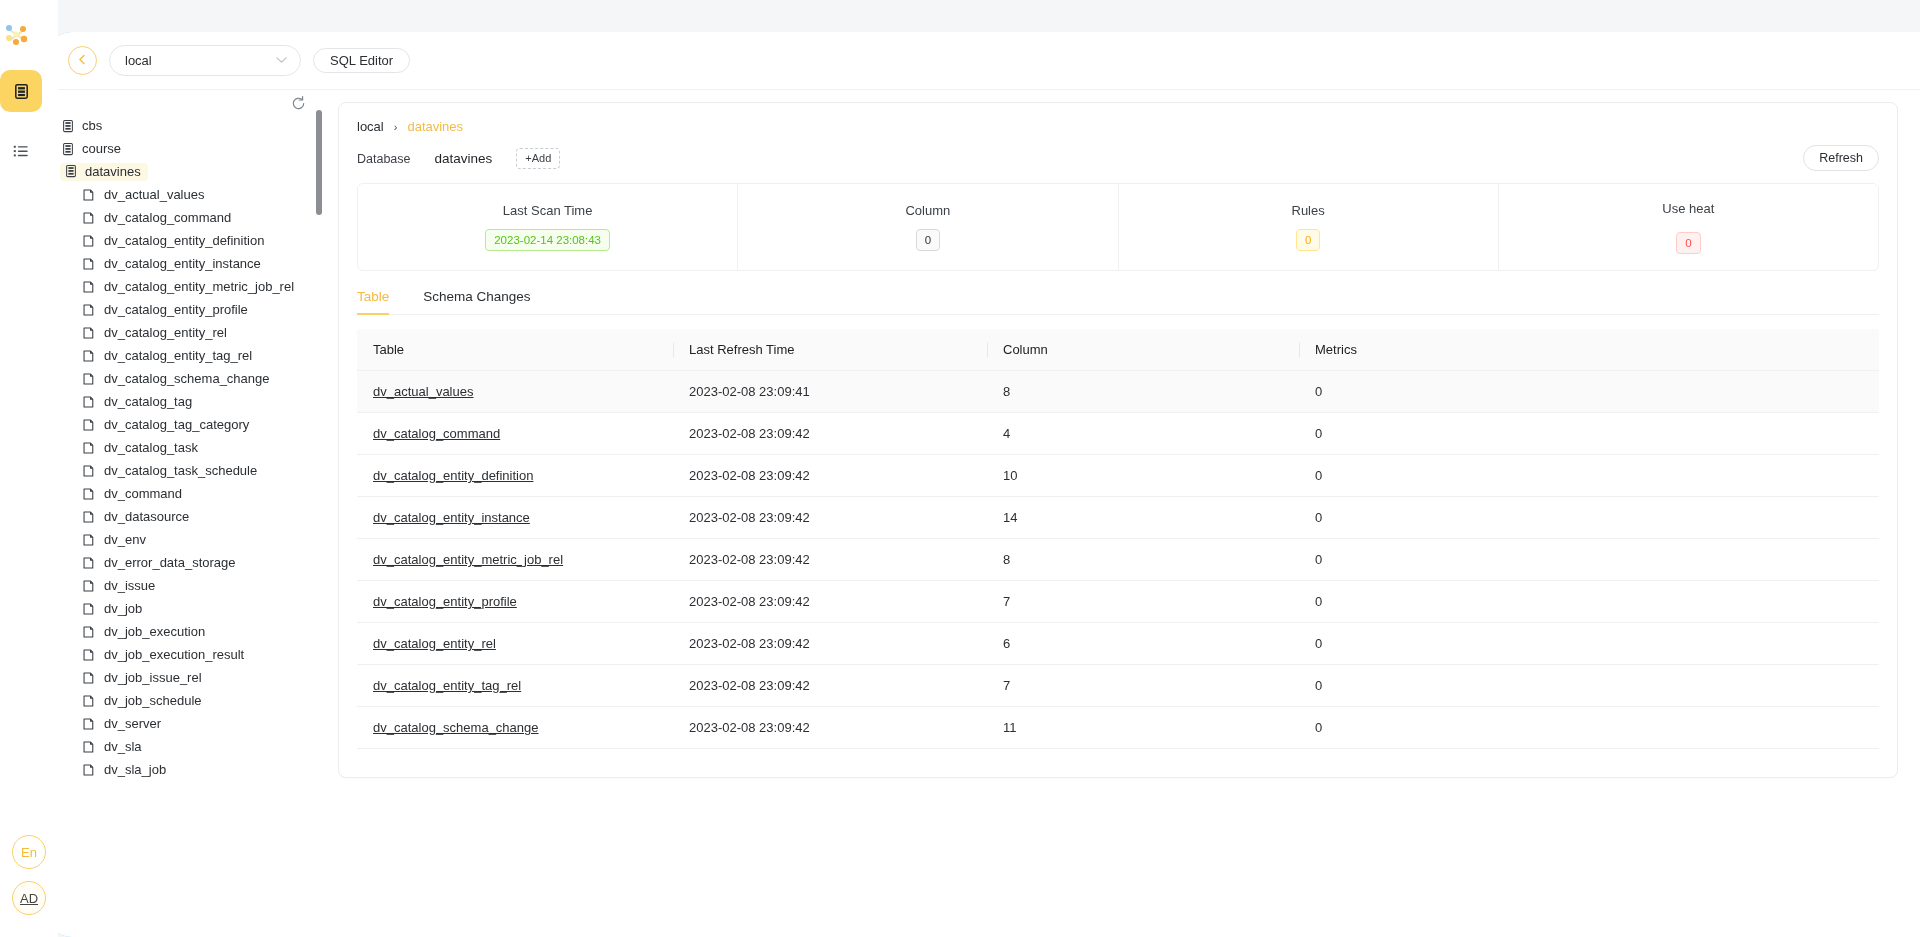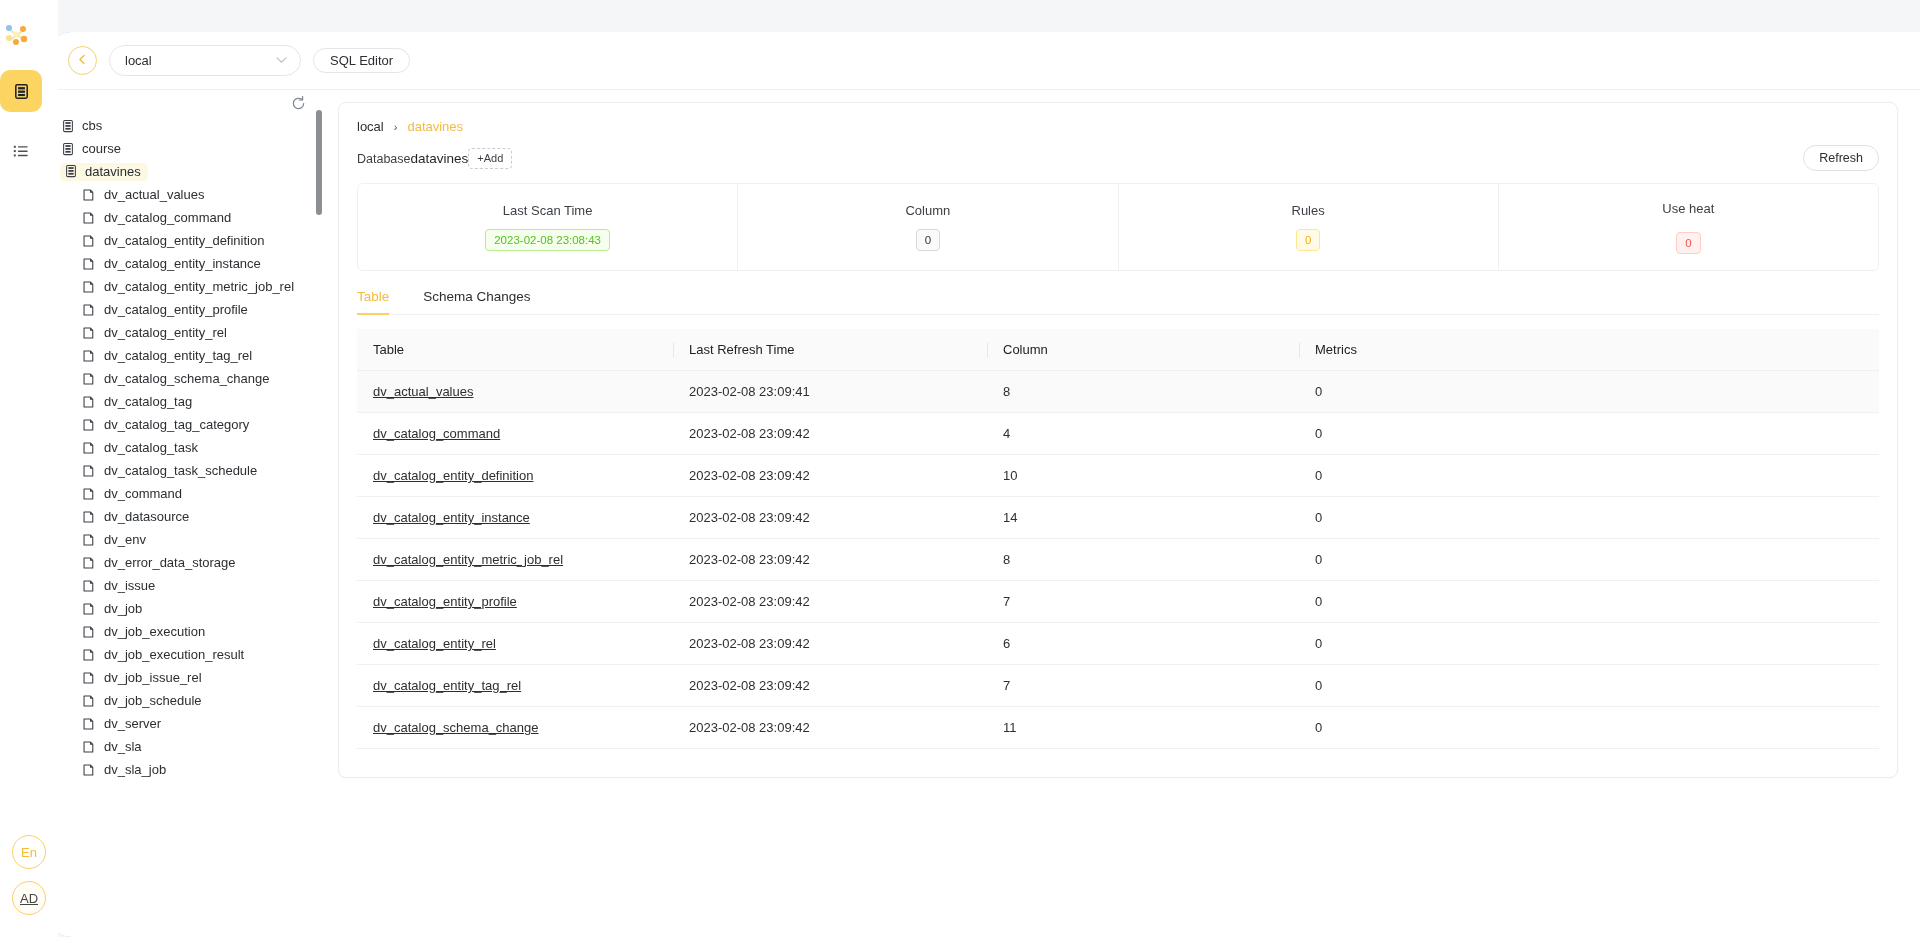--- a/index.html
+++ b/index.html
@@ -110,21 +110,21 @@
     background: #fff; border: 1px solid #ececec; border-radius: 8px;
     height: 676px; padding: 16px 18px 0 18px; position: relative; overflow: hidden;
     box-shadow: 0 1px 2px rgba(0,0,0,.02);
   }
 
   .crumb { display: flex; align-items: center; gap: 10px; font-size: 13px; margin-bottom: 14px; }
   .crumb .c0 { color: #2b2f33; cursor: pointer; }
   .crumb .sep { color: #4a4f55; font-size: 11px; }
   .crumb .c1 { color: #f3bb43; cursor: pointer; }
 
-  .dbrow { display: flex; align-items: center; gap: 0; margin-bottom: 14px; position: relative; }
+  .dbrow { display: flex; align-items: center; gap: 24px; margin-bottom: 14px; position: relative; }
   .dbrow .k { font-size: 12.5px; color: #3a3f45; }
   .dbrow .v { font-size: 13.5px; color: #1f2328; }
   .add-btn {
     border: 1px dashed #c9cdd2; border-radius: 4px; background: #fff;
     font-size: 11px; color: #3a3f45; padding: 2px 8px; cursor: pointer;
     font-family: inherit; line-height: 15px;
   }
   .refresh-btn {
     position: absolute; right: 0; top: -3px;
     border: 1px solid #e0e2e5; border-radius: 15px; background: #fff;
@@ -554,21 +554,21 @@
         <div class="dbrow">
           <span class="k">Database</span>
           <span class="v">datavines</span>
           <button class="add-btn">+Add</button>
           <button class="refresh-btn">Refresh</button>
         </div>
 
         <div class="stats" id="stats-row">
             <div class="stat">
               <div class="stat-label">Last Scan Time</div>
-              <div class="pill green">2023-02-08 23:08:43</div>
+              <div class="pill green">2023-02-14 23:08:43</div>
             </div>
             <div class="stat">
               <div class="stat-label">Column</div>
               <div class="pill grey">0</div>
             </div>
             <div class="stat">
               <div class="stat-label">Rules</div>
               <div class="pill gold">0</div>
             </div>
             <div class="stat">

